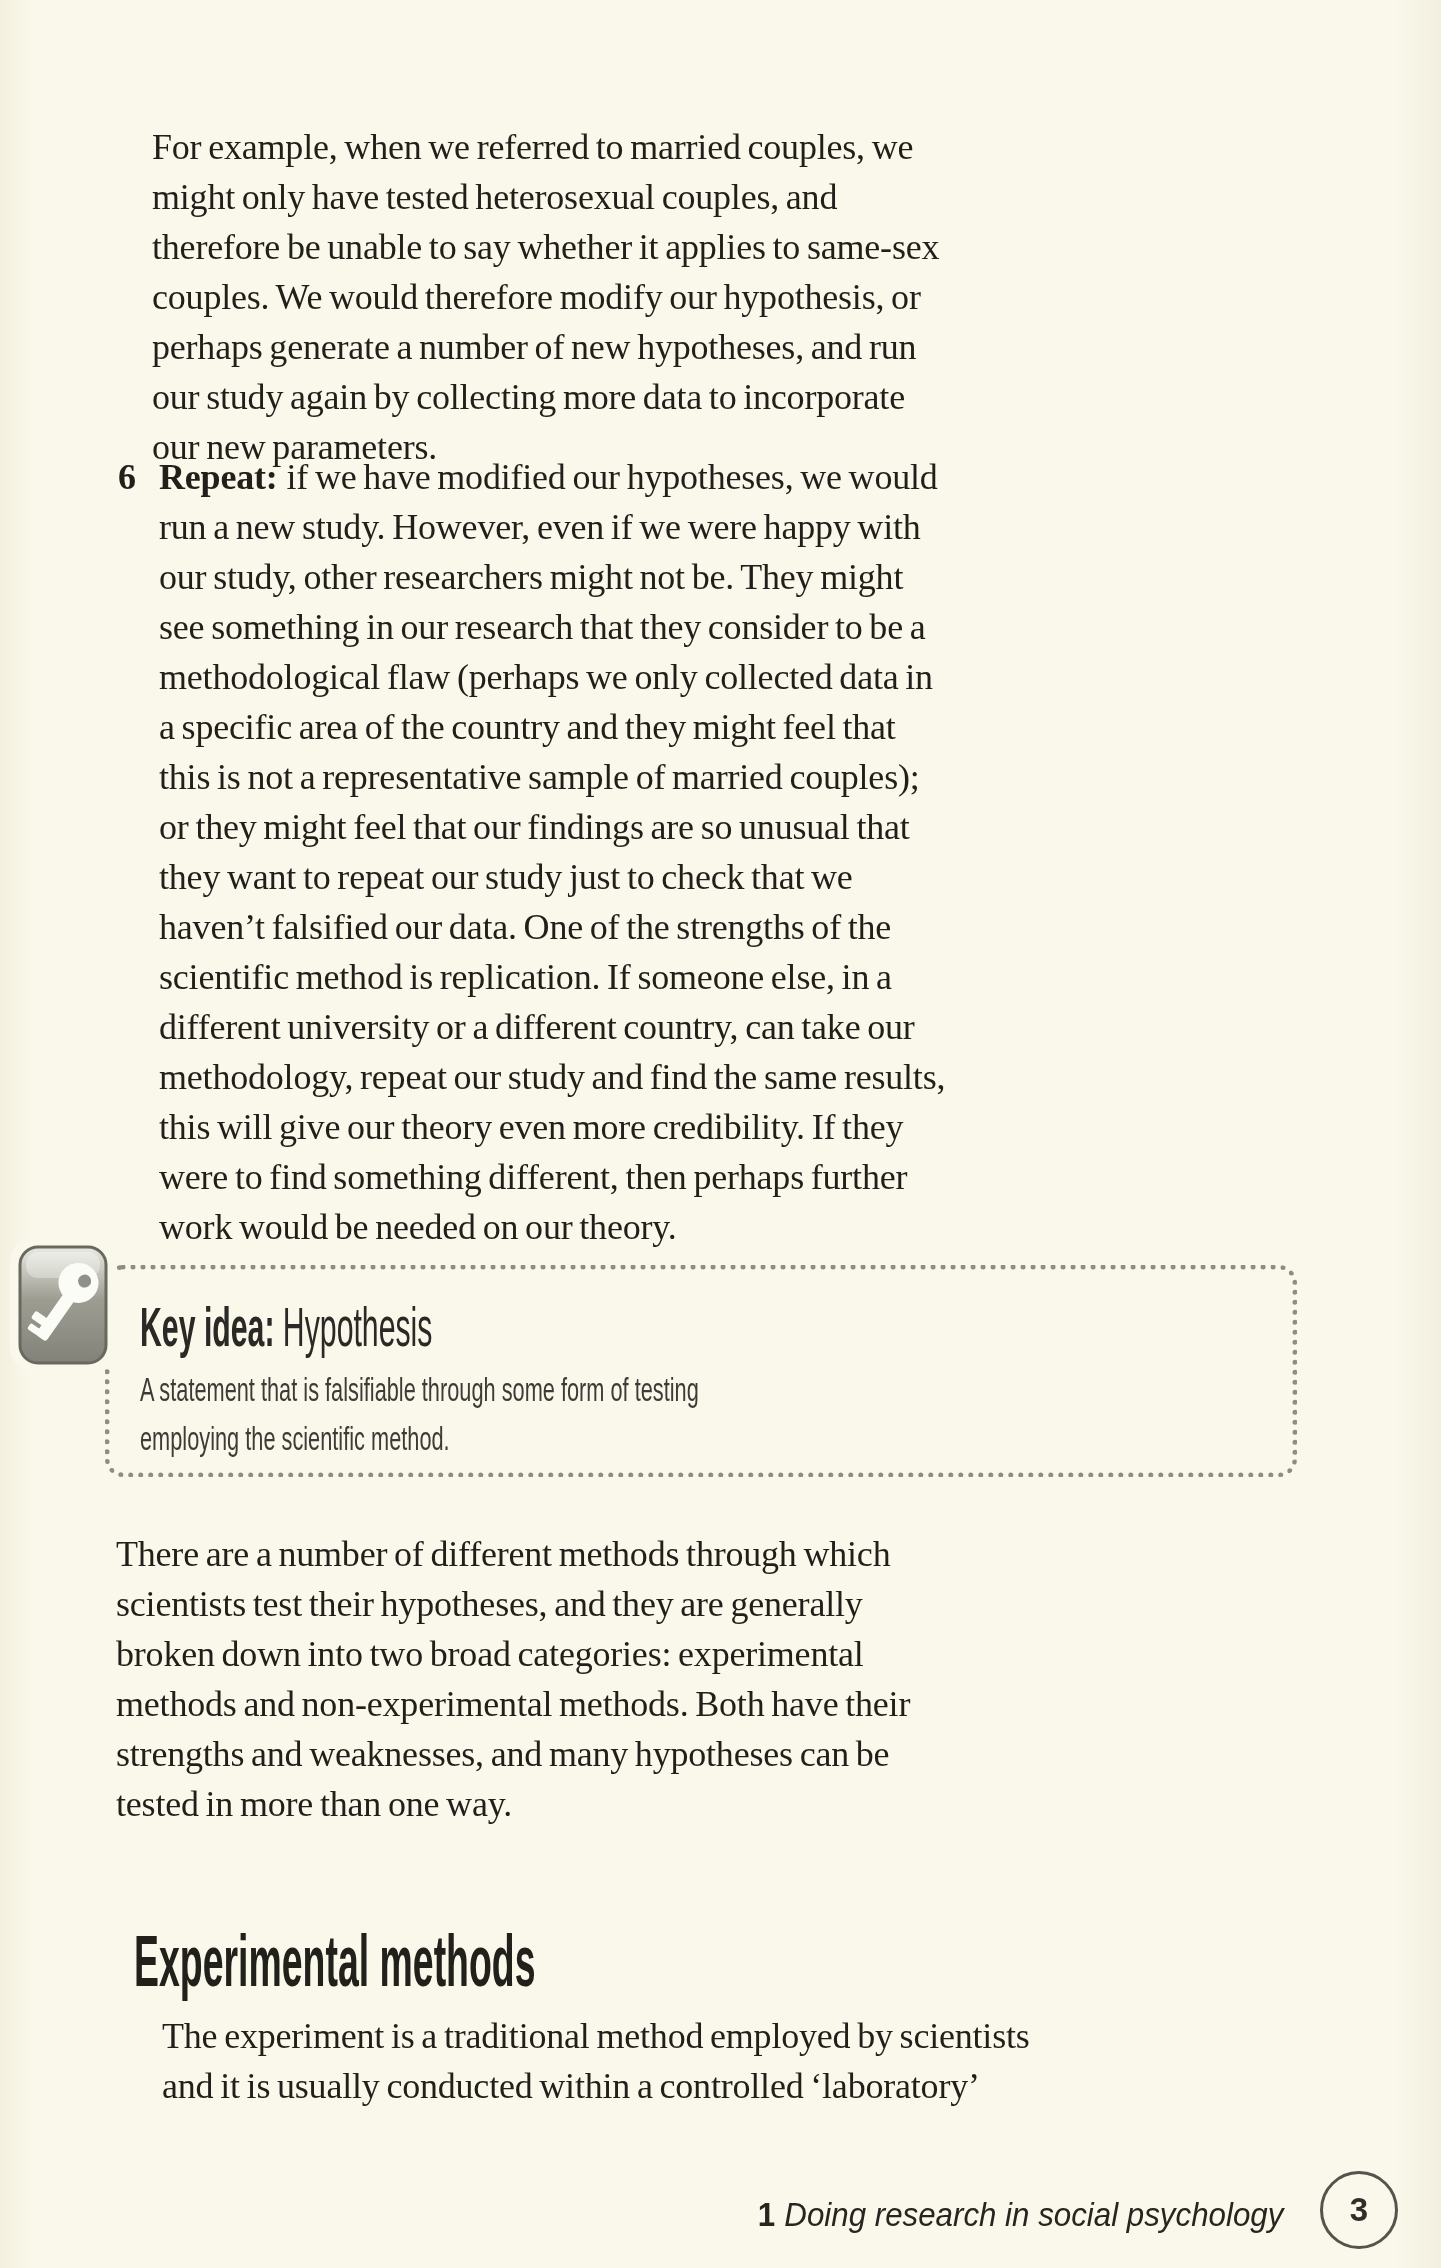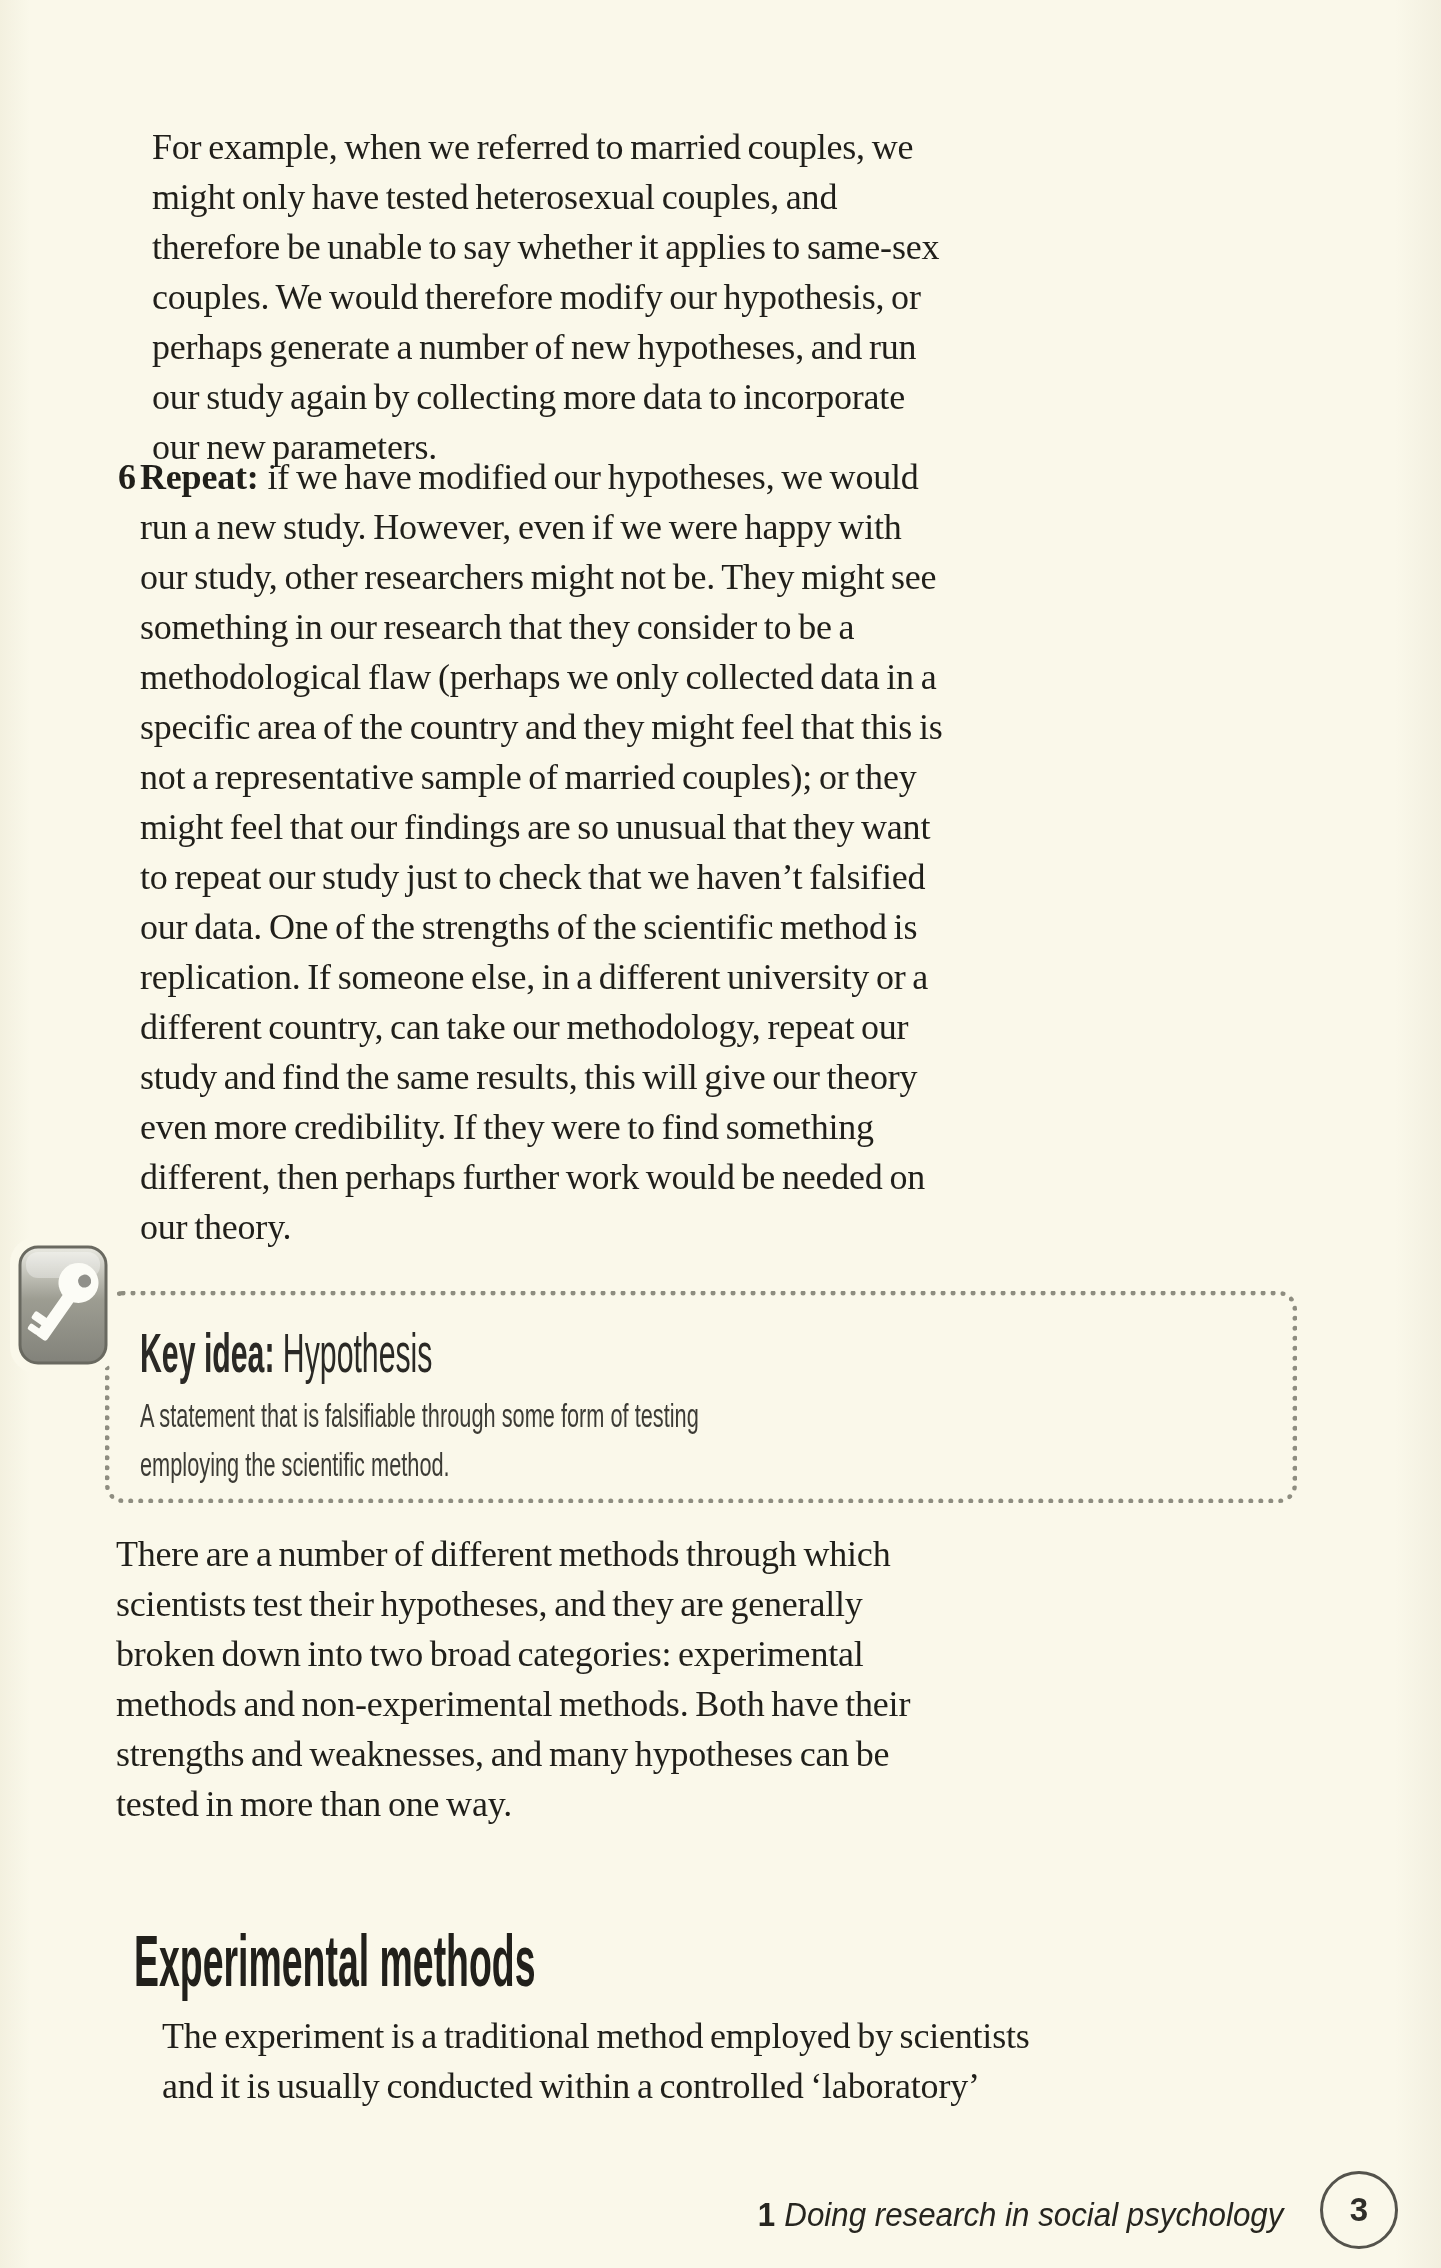--- a/index.html
+++ b/index.html
@@ -21,29 +21,29 @@
     letter-spacing: -0.2px;
     word-spacing: -2px;
     color: #201f1a;
   }
   .para-intro   { left: 152px; top: 122px;  width: 796px; }
   .list-item    { left: 118px; top: 452px;  width: 834px; }
   .list-num     {
     position: absolute; left: 0; top: 0;
     font-weight: bold; width: 34px;
   }
-  .list-body    { margin-left: 22px; }
+  .list-body    { margin-left: 41px; }
   .list-lead    { font-weight: bold; margin-right: 9px; }
   .para-methods { left: 116px; top: 1529px; width: 816px; }
   .para-exp     { left: 134px; top: 2011px; width: 874px; margin-left: 28px; }
 
   
   .key-box {
     position: absolute;
-    left: 105px; top: 1291px;
+    left: 105px; top: 1265px;
     width: 1192px; height: 212px;
     box-sizing: border-box;
     border: 5px dotted #8e8d80;
     border-radius: 18px;
   }
   .key-title {
     position: absolute; left: 30px; top: 24px;
     font-family: "Liberation Sans", "DejaVu Sans", sans-serif;
     font-size: 56px;
     color: #2a2925;

